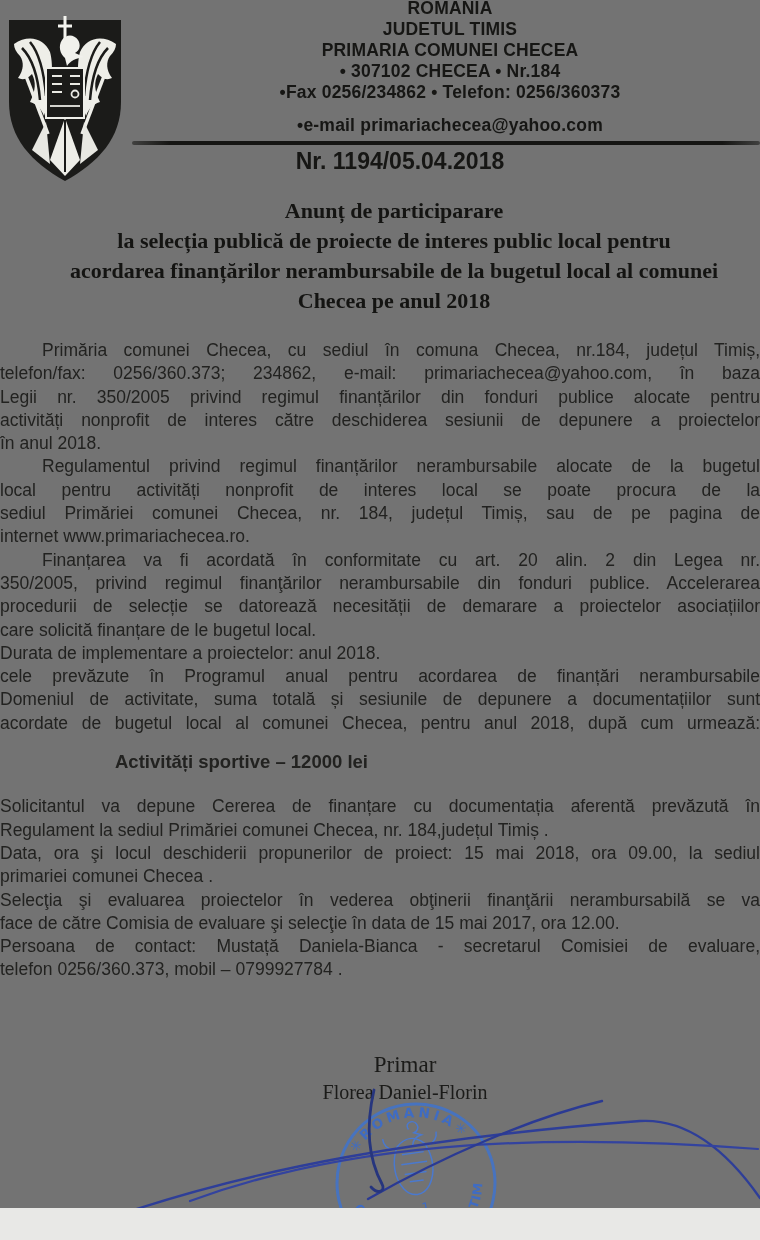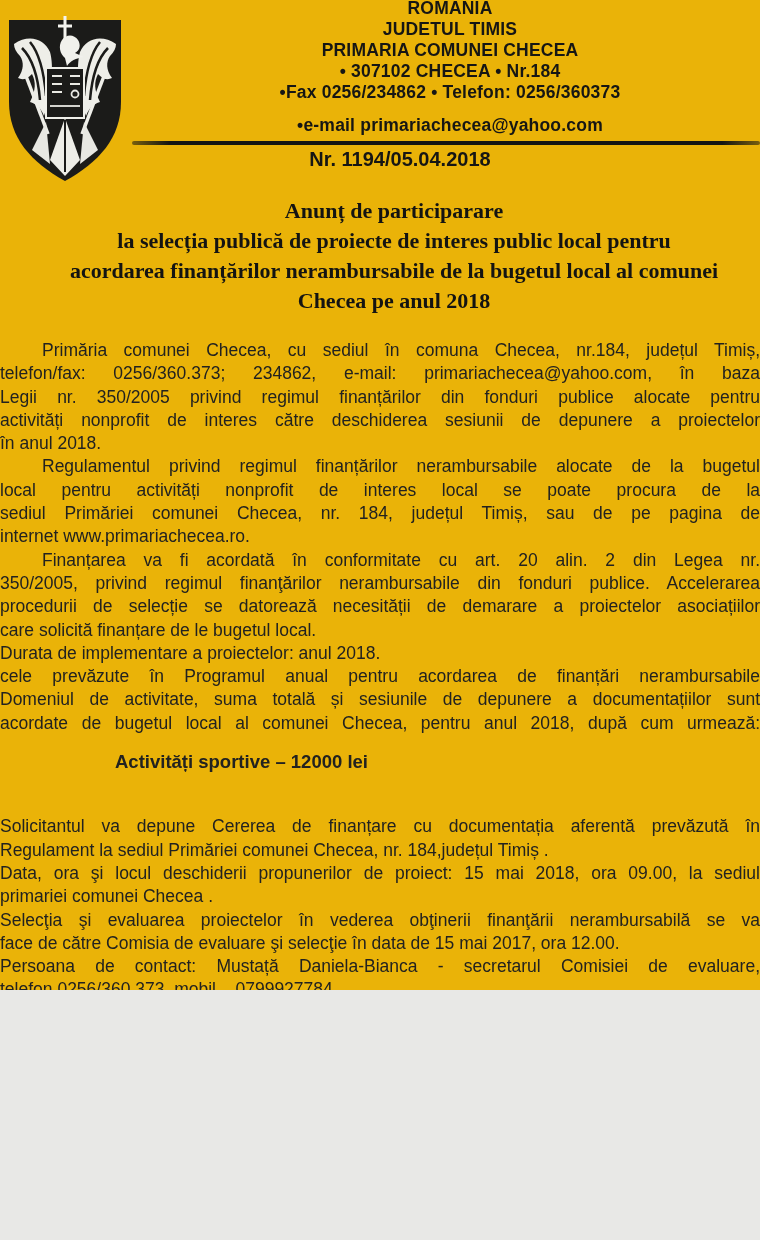--- a/index.html
+++ b/index.html
@@ -1,51 +1,51 @@
 <!DOCTYPE html>
 <html><head>
 <meta charset="utf-8">
 <style>
   html,body { margin:0; padding:0; background:#e8e8e6; }
   .page {
-    position:relative; width:760px; height:990px; margin:0 auto;
-    background:#eab308; overflow:hidden;
+    position:relative; width:760px; height:1208px; margin:0 auto;
+    background:#737373; overflow:hidden;
     font-family:"Liberation Sans", sans-serif; color:#1f1f1e;
   }
   
   .coa { position:absolute; left:2px; top:14px; width:126px; height:172px; }
   .letterhead {
     position:absolute; top:-2px; left:140px; width:620px; text-align:center;
     font-weight:bold; font-size:17.5px; line-height:21px; color:#161614;
     letter-spacing:0.2px;
   }
   .letterhead .email { margin-top:12px; }
   .lh-rule {
     position:absolute; left:132px; right:0; top:141px; height:4px;
     background:linear-gradient(90deg,#15151388 0,#151513 6%,#151513 94%,#15151388 100%);
     border-radius:2px;
   }
   .regnum {
     position:absolute; top:148px; left:60px; width:680px; text-align:center;
-    font-weight:bold; font-size:20px; color:#161614;
+    font-weight:bold; font-size:23px; color:#161614;
   }
   
   .doc-title {
     position:absolute; top:196px; left:14px; width:760px; text-align:center;
     font-family:"Liberation Serif", serif; font-weight:bold;
     font-size:22px; line-height:30px; color:#141412;
   }
   .doc-title div { white-space:nowrap; }
   
   .body-text { position:absolute; top:339px; left:0; width:760px;
     font-size:17.5px; line-height:23.3px; color:#222220; }
   .bline { height:23.3px; line-height:23.3px; text-align:justify; text-align-last:justify; overflow:hidden; }
   .bline.last { text-align-last:left; }
   .para.indent .bline:first-child { text-indent:42px; }
-  .para.emphasis { margin-top:15px; margin-bottom:42px; }
+  .para.emphasis { margin-top:15px; margin-bottom:22px; }
   .para.emphasis .bline { font-weight:bold; font-size:18.5px; padding-left:115px; text-align:left; text-align-last:left; }
   
   .sig-role {
     position:absolute; top:1052px; left:25px; width:760px; text-align:center;
     font-family:"Liberation Serif", serif; font-size:23px; color:#1b1b19;
   }
   .sig-name {
     position:absolute; top:1081px; left:25px; width:760px; text-align:center;
     font-family:"Liberation Serif", serif; font-size:20px; color:#1b1b19;
   }

